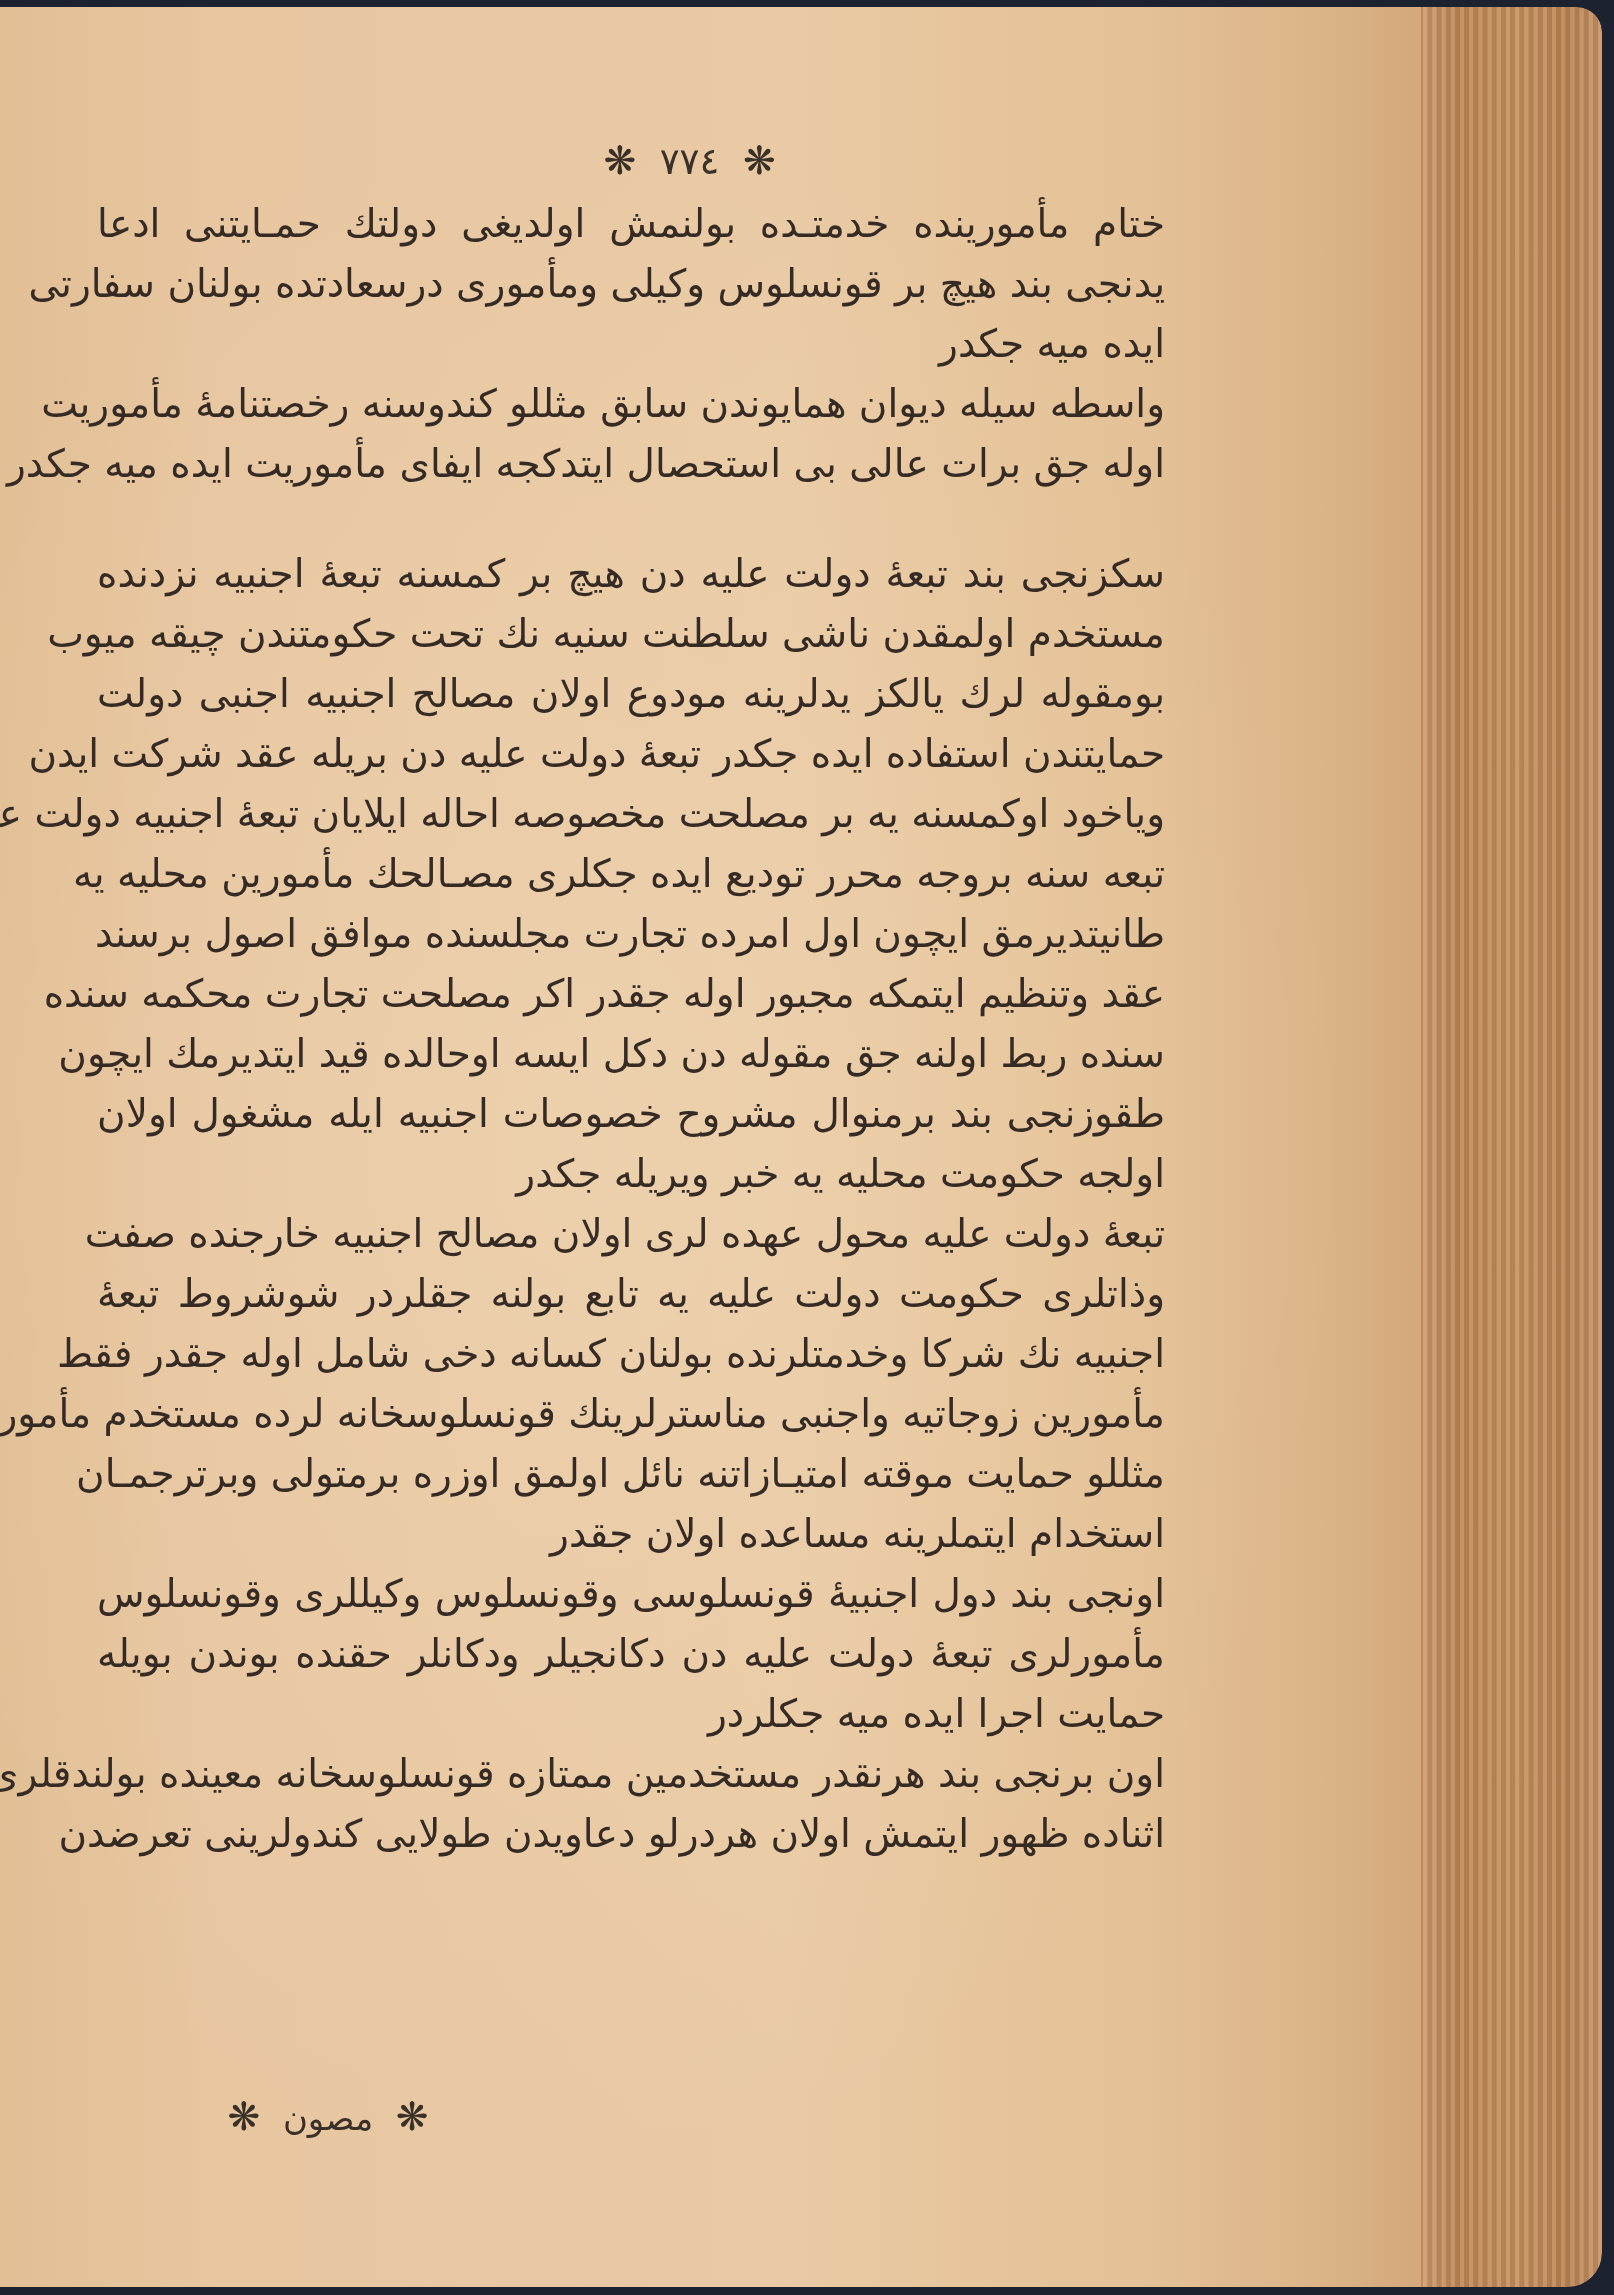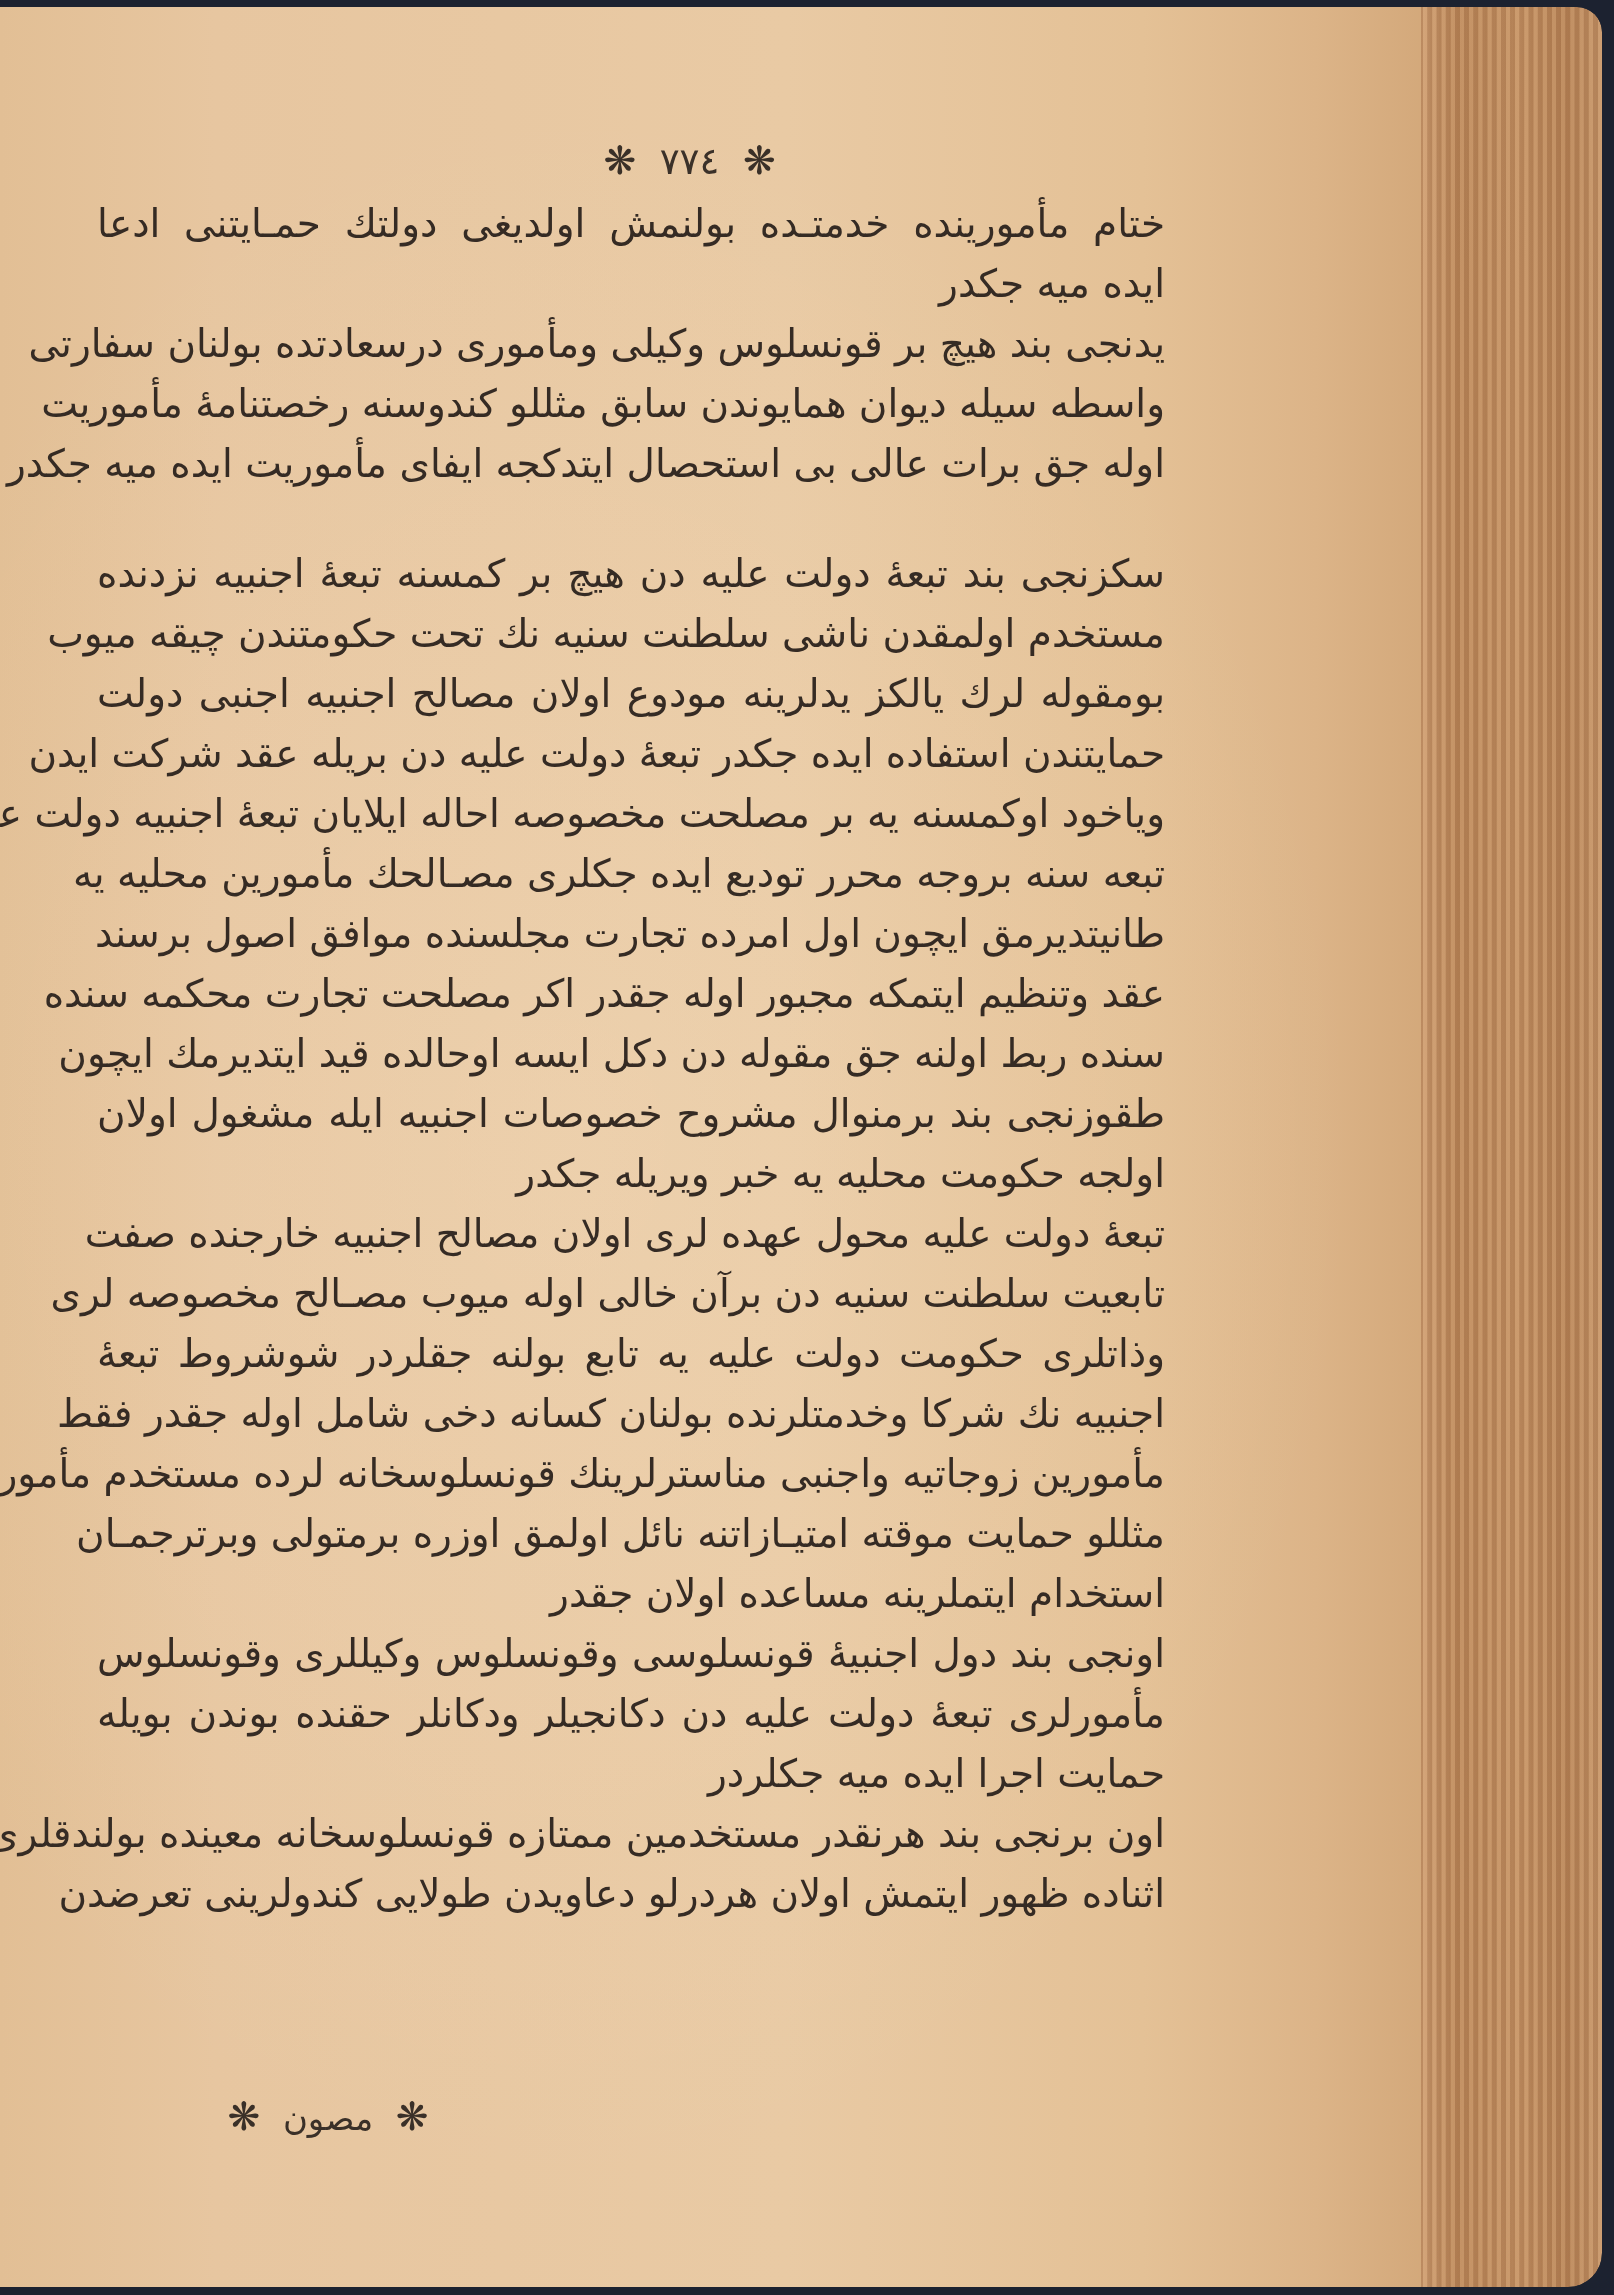--- a/index.html
+++ b/index.html
@@ -55,38 +55,37 @@
 <div class="book">
   <div class="page">
     <div class="header">
       <span class="orn">❋</span>
       <span>٧٧٤</span>
       <span class="orn">❋</span>
     </div>
 
     <div class="text">
       <span class="line">ختام مأمورينده خدمتـده بولنمش اولديغى دولتك حمـايتنى ادعا</span>
+      <span class="line">يدنجى بند    هيچ بر قونسلوس وكيلى ومأمورى درسعادتده بولنان سفارتى</span>
       <span class="line short">ايده ميه جكدر</span>
-      <span class="line">يدنجى بند    هيچ بر قونسلوس وكيلى ومأمورى درسعادتده بولنان سفارتى</span>
       <span class="line">واسطه سيله ديوان همايوندن سابق مثللو كندوسنه رخصتنامهٔ مأموريت</span>
       <span class="line">اوله جق برات عالى بى استحصال ايتدكجه ايفاى مأموريت ايده ميه جكدر</span>
       <div class="gap"></div>
       <span class="line">سكزنجى بند    تبعهٔ دولت عليه دن هيچ بر كمسنه تبعهٔ اجنبيه نزدنده</span>
       <span class="line">مستخدم اولمقدن ناشى سلطنت سنيه نك تحت حكومتندن چيقه ميوب</span>
       <span class="line">بومقوله لرك يالكز يدلرينه مودوع اولان مصالح اجنبيه اجنبى دولت</span>
       <span class="line">حمايتندن استفاده ايده جكدر تبعهٔ دولت عليه دن بريله عقد شركت ايدن</span>
       <span class="line">وياخود اوكمسنه يه بر مصلحت مخصوصه احاله ايلايان تبعهٔ اجنبيه دولت عليه</span>
       <span class="line">تبعه سنه بروجه محرر توديع ايده جكلرى مصـالحك مأمورين محليه يه</span>
       <span class="line">طانيتديرمق ايچون اول امرده تجارت مجلسنده موافق اصول برسند</span>
       <span class="line">عقد وتنظيم ايتمكه مجبور اوله جقدر    اكر مصلحت تجارت محكمه سنده</span>
       <span class="line">سنده ربط اولنه جق مقوله دن دكل ايسه اوحالده قيد ايتديرمك ايچون</span>
       <span class="line">طقوزنجى بند    برمنوال مشروح خصوصات اجنبيه ايله مشغول اولان</span>
       <span class="line short">اولجه حكومت محليه يه خبر ويريله جكدر</span>
       <span class="line">تبعهٔ دولت عليه محول عهده لرى اولان مصالح اجنبيه خارجنده صفت</span>
-      <span class="line">تابعيت سلطنت سنيه دن برآن خالى اوله ميوب مصـالح مخصوصه لرى</span>
       <span class="line">وذاتلرى حكومت دولت عليه يه تابع بولنه جقلردر شوشروط تبعهٔ</span>
       <span class="line">اجنبيه نك شركا وخدمتلرنده بولنان كسانه دخى شامل اوله جقدر    فقط</span>
       <span class="line">مأمورين زوجاتيه واجنبى مناسترلرينك قونسلوسخانه لرده مستخدم مأمورين</span>
       <span class="line">مثللو حمايت موقته امتيـازاتنه نائل اولمق اوزره برمتولى وبرترجمـان</span>
       <span class="line short">استخدام ايتملرينه مساعده اولان جقدر</span>
       <span class="line">اونجى بند    دول اجنبيهٔ قونسلوسى وقونسلوس وكيللرى وقونسلوس</span>
       <span class="line">مأمورلرى تبعهٔ دولت عليه دن دكانجيلر ودكانلر حقنده بوندن بويله</span>
       <span class="line short">حمايت اجرا ايده ميه جكلردر</span>
       <span class="line">اون برنجى بند    هرنقدر مستخدمين ممتازه قونسلوسخانه معينده بولندقلرى</span>
       <span class="line">اثناده ظهور ايتمش اولان هردرلو دعاويدن طولايى كندولرينى تعرضدن</span>

